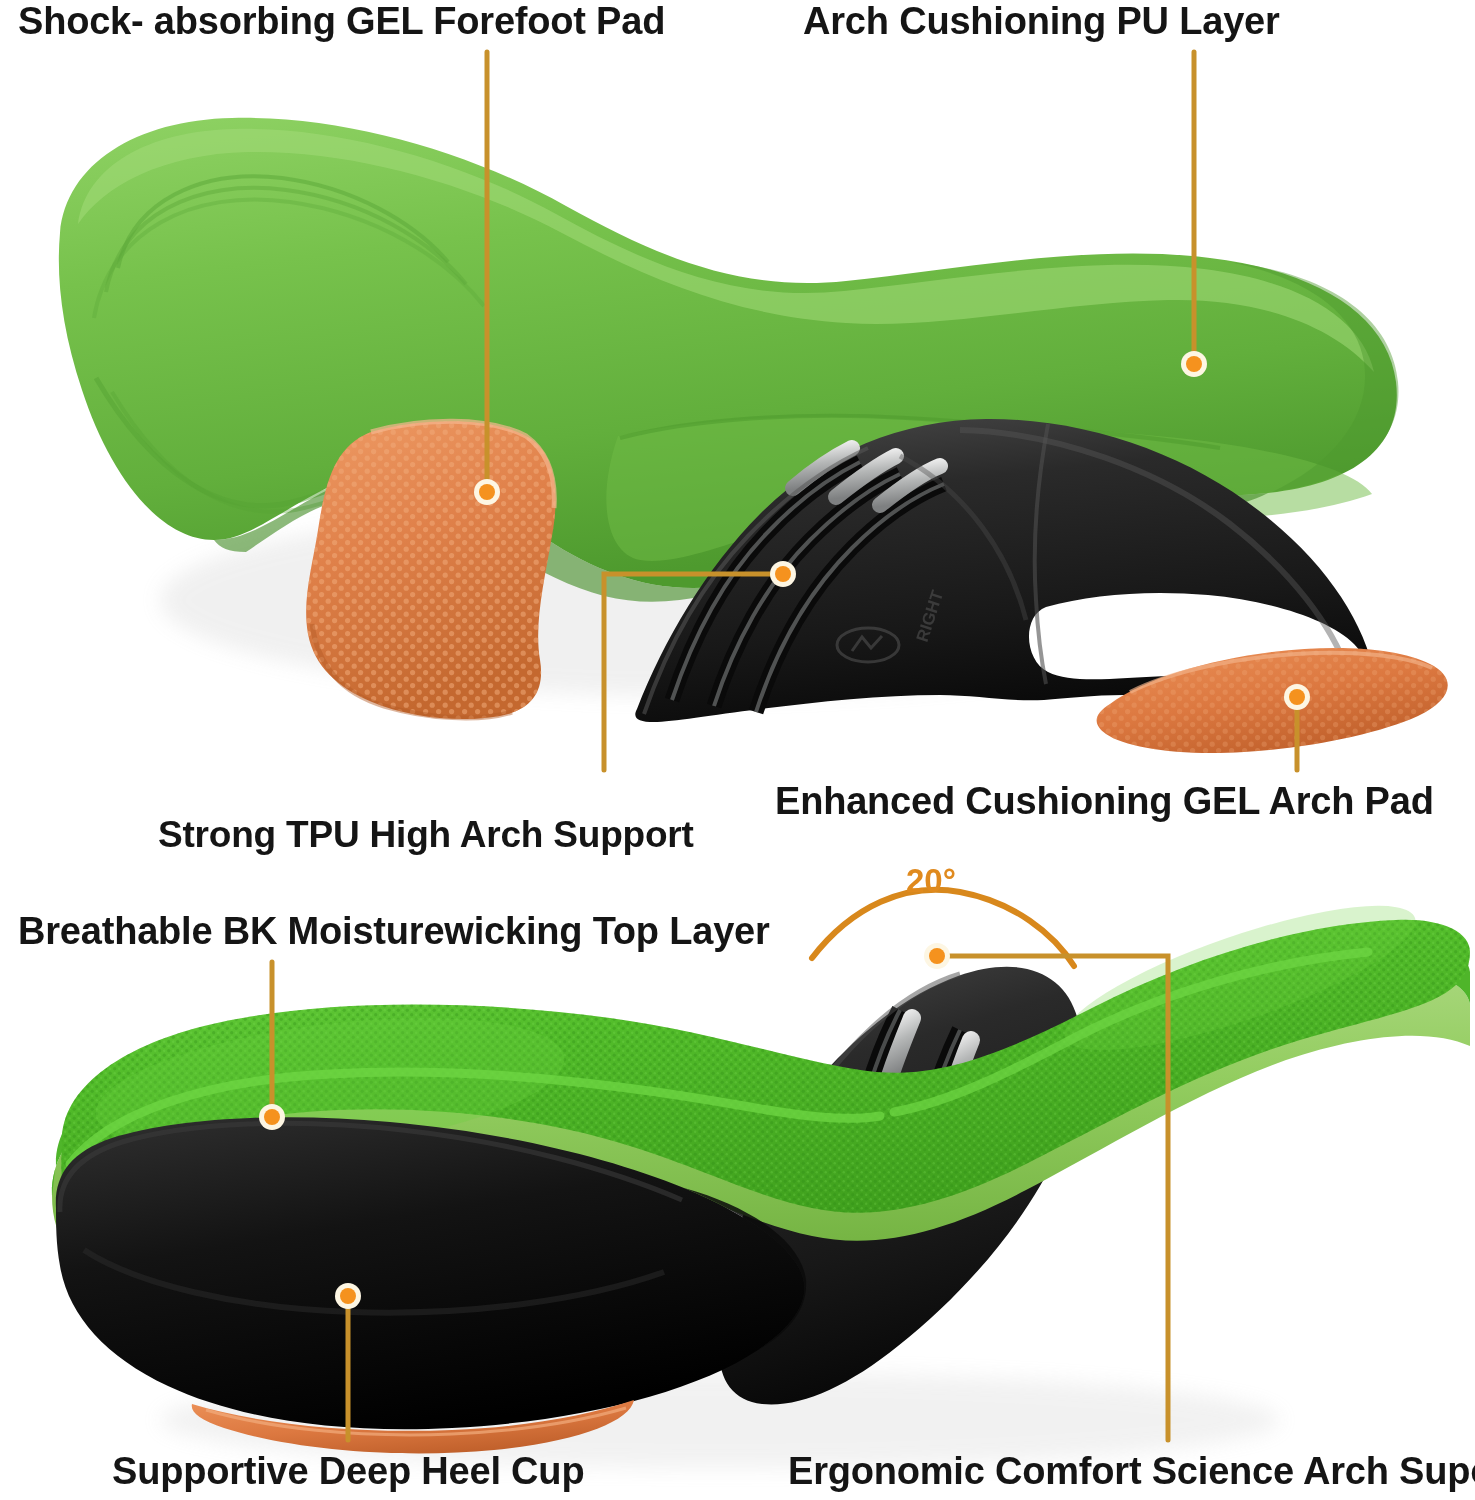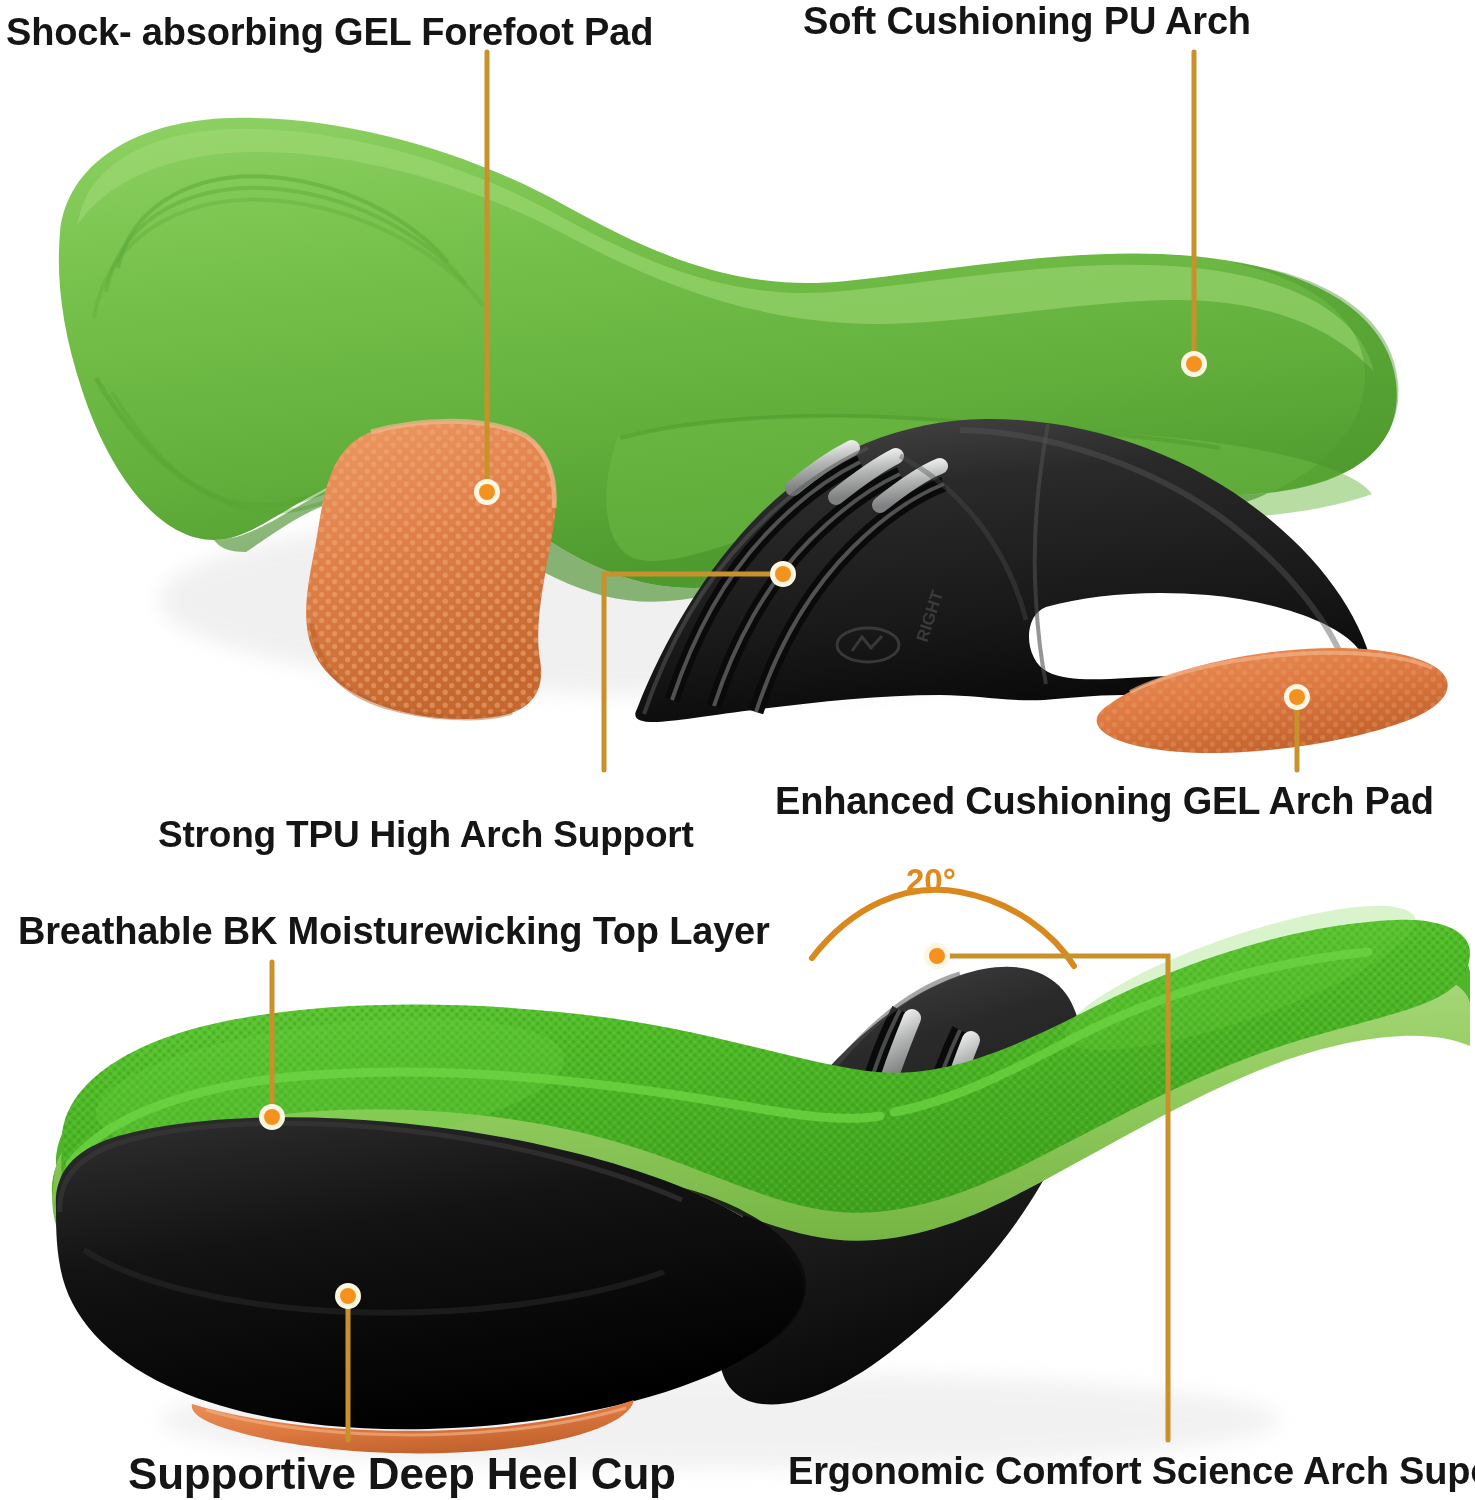--- a/index.html
+++ b/index.html
@@ -25,28 +25,28 @@
     position: absolute;
     color: #151515;
     font-family: "Liberation Sans", sans-serif;
     font-weight: 700;
     white-space: nowrap;
     letter-spacing: -0.2px;
     line-height: 1.0;
   }
 
   
-  #lbl-forefoot  { left: 6px;    top: 2px;   font-size: 38px; margin-top: 11px; }
+  #lbl-forefoot  { left: 18px;    top: 2px;   font-size: 38px; }
   #lbl-pu        { left: 803px;  top: 2px;   font-size: 38px; }
   #lbl-tpu       { left: 158px;  top: 816px; font-size: 37px; }
   #lbl-heelpad   { left: 775px;  top: 782px; font-size: 38px; }
 
   
   #lbl-top-layer { left: 18px;    top: 912px;  font-size: 38px; }
-  #lbl-heelcup   { left: 128px;  top: 1452px; font-size: 44px; }
+  #lbl-heelcup   { left: 112px;  top: 1452px; font-size: 38px; }
   #lbl-arch      { left: 788px;  top: 1452px; font-size: 38px; }
 
   #lbl-angle {
     position: absolute;
     left: 906px; top: 862px;
     font-size: 33px;
     font-weight: 700;
     color: #E08A1E;
     font-family: "Liberation Sans", sans-serif;
     letter-spacing: 0px;
@@ -454,21 +454,21 @@
     <circle cx="348" cy="1296" r="13" fill="#FDF6E3"></circle>
     <circle cx="348" cy="1296" r="8" fill="#F5921E"></circle>
 
     <circle cx="937" cy="956" r="13" fill="#FDF6E3"></circle>
     <circle cx="937" cy="956" r="8" fill="#F5921E"></circle>
   </g>
 </svg>
 
 <div class="label" id="lbl-forefoot">Shock- absorbing GEL Forefoot Pad</div>
 
-<div class="label" id="lbl-pu">Soft Cushioning PU Arch</div>
+<div class="label" id="lbl-pu">Arch Cushioning PU Layer</div>
 
 <div class="label" id="lbl-tpu">Strong TPU High Arch Support</div>
 
 <div class="label" id="lbl-heelpad">Enhanced Cushioning GEL Arch Pad</div>
 
 <div class="label" id="lbl-top-layer">Breathable BK Moisturewicking Top Layer</div>
 
 <div class="label" id="lbl-heelcup">Supportive Deep Heel Cup</div>
 
 <div class="label" id="lbl-arch">Ergonomic Comfort Science Arch Suport</div>

